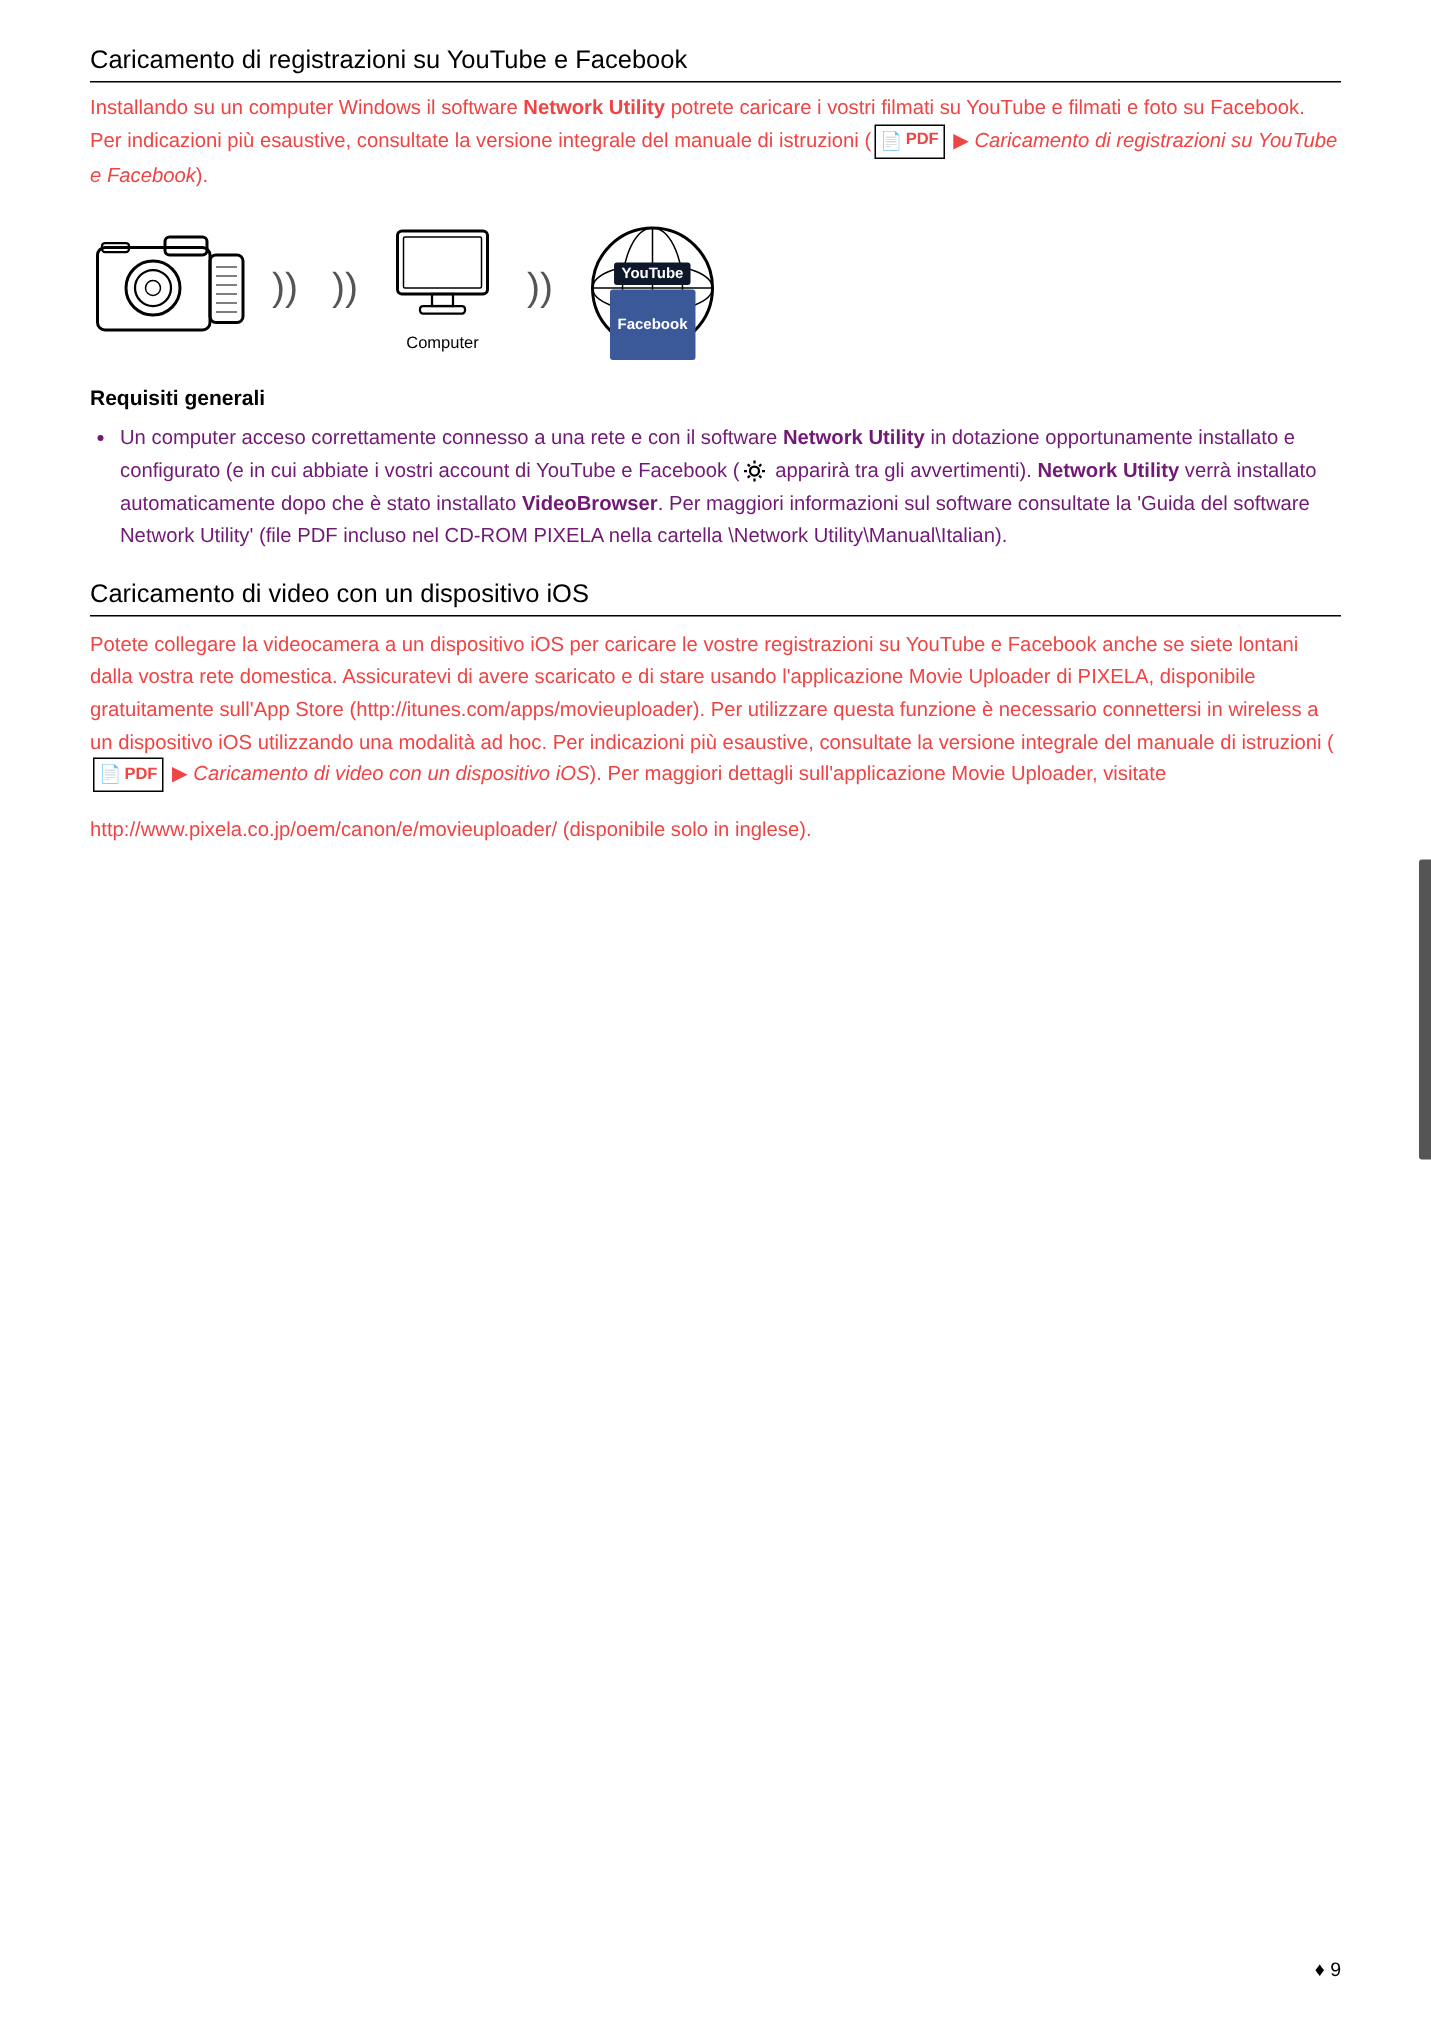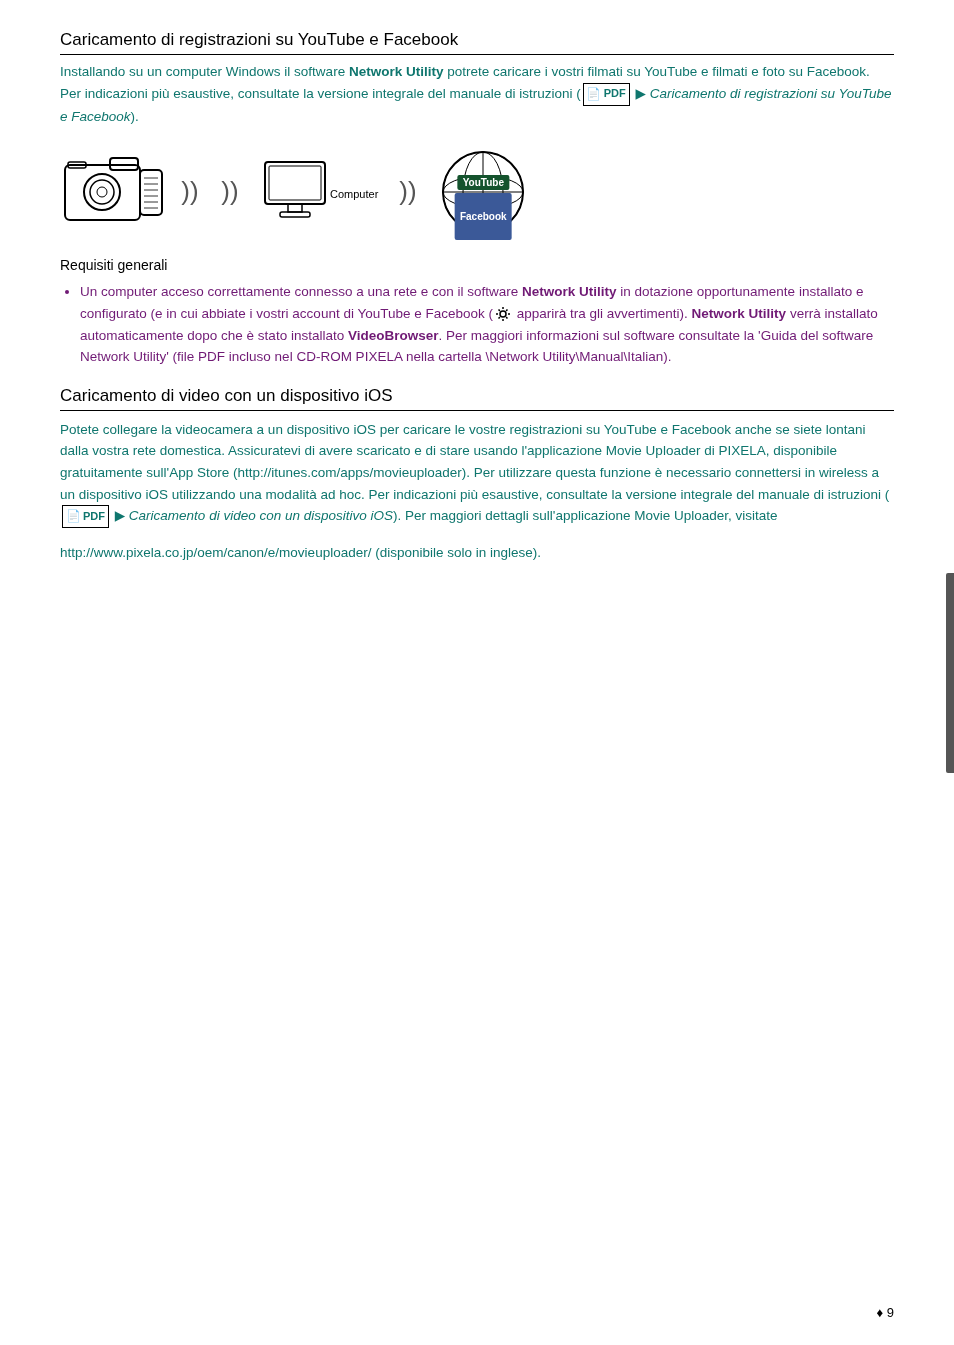--- a/index.html
+++ b/index.html
@@ -32,21 +32,21 @@
       margin-bottom: 8px;
       border-bottom: 1px solid #000;
       padding-bottom: 4px;
     }
 
     
     .body-text {
       font-size: 13.5px;
       line-height: 1.6;
       margin-bottom: 14px;
-      color: #0f766e;
+      color: #ef4444;
     }
 
     .body-text b {
       font-weight: bold;
     }
 
     .body-text i {
       font-style: italic;
     }
 
@@ -76,21 +76,21 @@
 
     .label-text {
       font-size: 11px;
       text-align: center;
       margin-top: 4px;
       white-space: nowrap;
     }
 
     .computer-container {
       display: flex;
-      flex-direction: row;
+      flex-direction: column;
       align-items: center;
       justify-content: center;
       flex-shrink: 0;
       margin: 0 10px;
     }
 
     .globe-container {
       display: flex;
       flex-direction: column;
       align-items: center;
@@ -100,21 +100,21 @@
     }
 
     
     .yt-fb-container {
       position: relative;
       width: 90px;
       height: 90px;
     }
 
     .yt-label {
-      background: #14532d;
+      background: #0f172a;
       color: #fff;
       font-size: 10px;
       font-weight: bold;
       padding: 2px 5px;
       border-radius: 2px;
       position: absolute;
       top: 28px;
       left: 50%;
       transform: translateX(-50%);
       white-space: nowrap;
@@ -132,21 +132,21 @@
       top: 46px;
       left: 50%;
       transform: translateX(-50%);
       white-space: nowrap;
       z-index: 2;
     }
 
     
     .requisiti-title {
       font-size: 14px;
-      font-weight: normal;
+      font-weight: bold;
       margin-bottom: 8px;
       margin-top: 10px;
     }
 
     .bullet-list {
       margin-left: 20px;
       margin-bottom: 18px;
     }
 
     .bullet-item {

